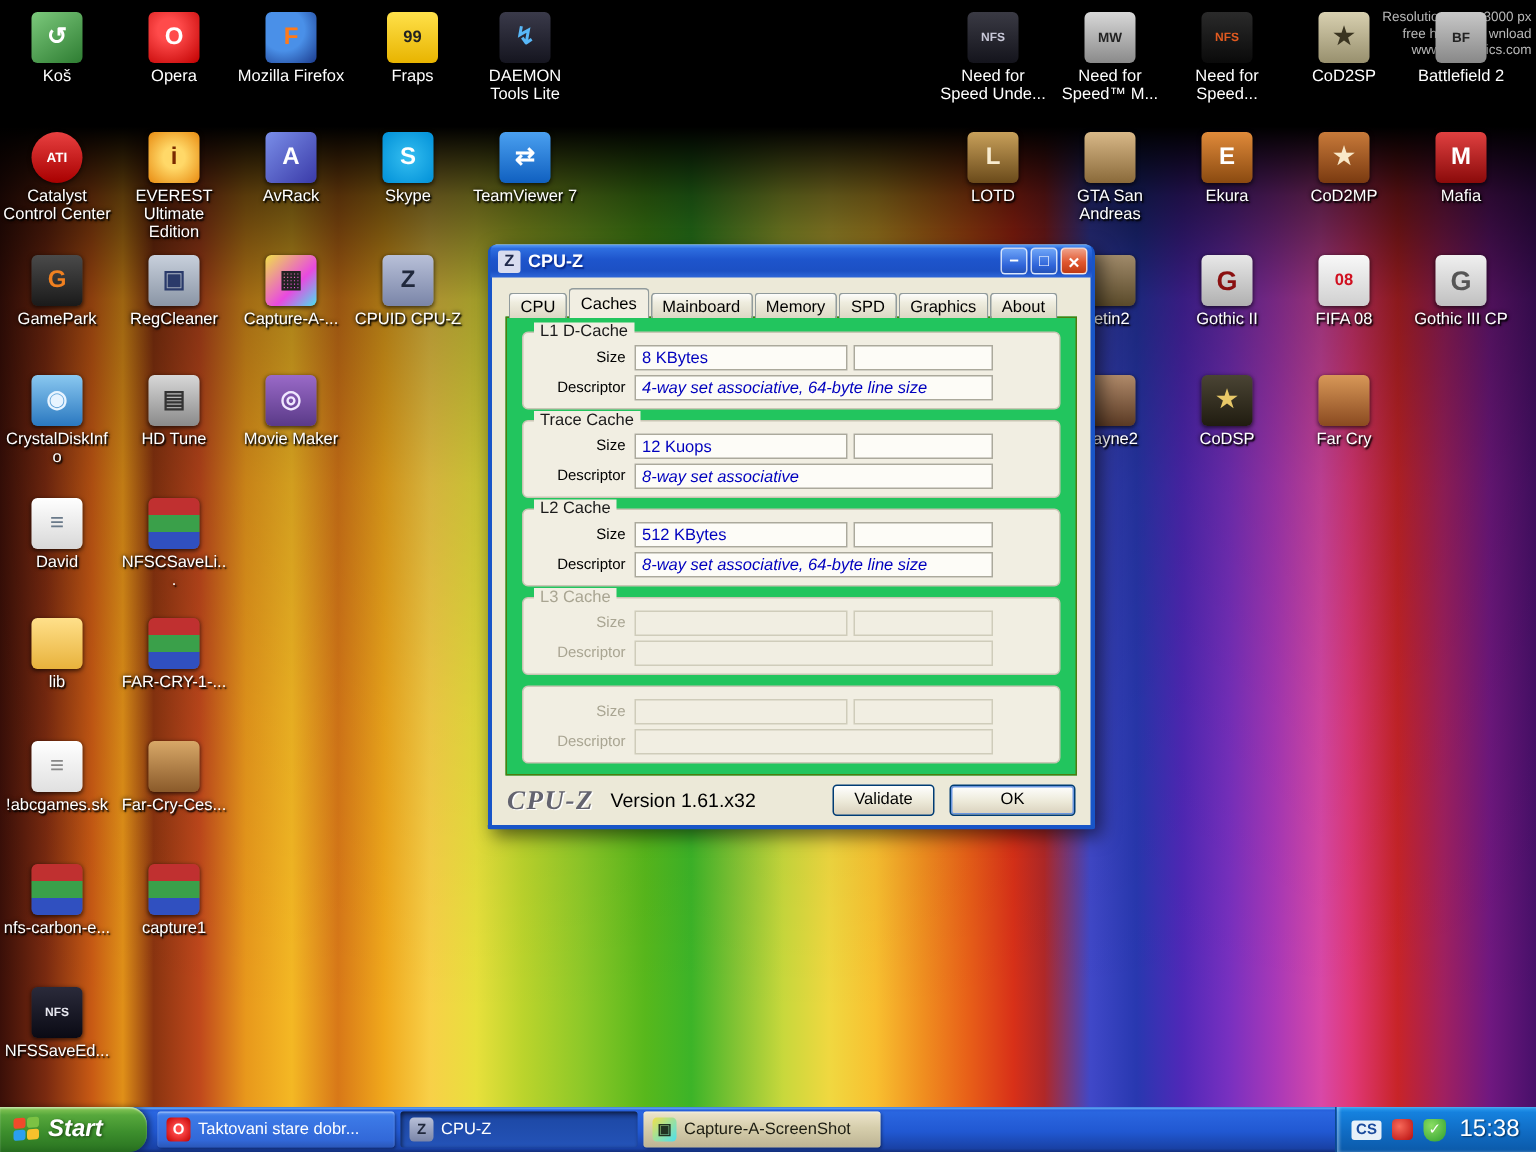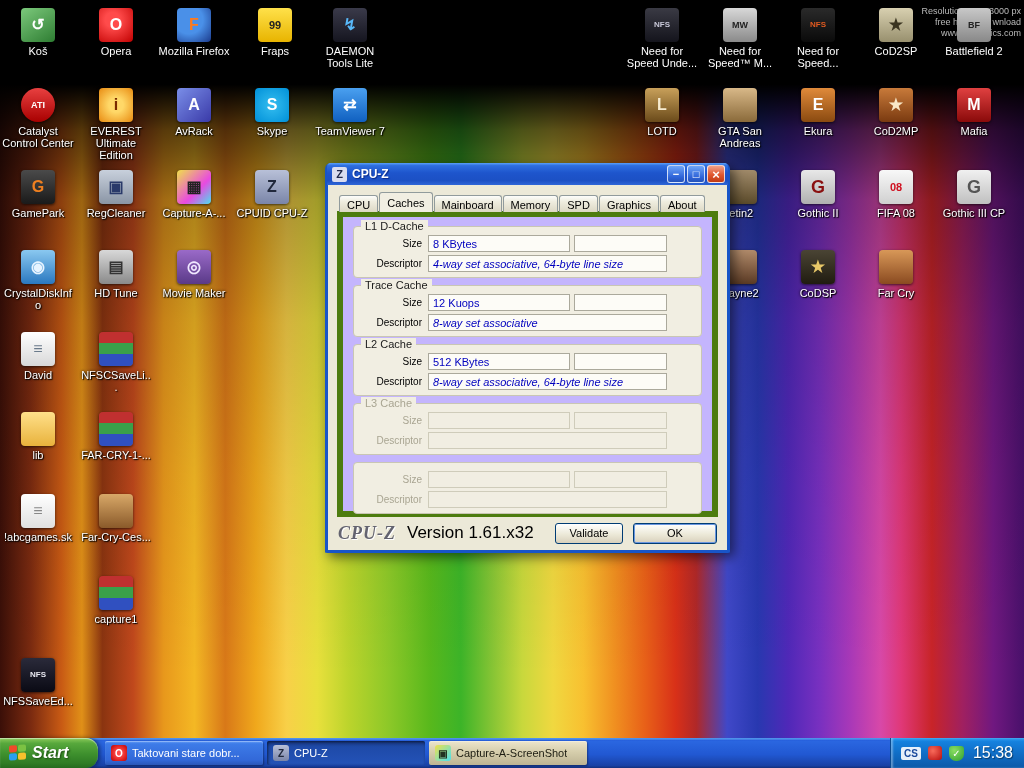--- a/index.html
+++ b/index.html
@@ -52,42 +52,42 @@
     color:#fff; font-size:11px; font-weight:bold; display:flex; align-items:center; justify-content:center;
     background:linear-gradient(180deg,#6EA5F8,#2E63D8 70%,#2553B8); }
   .wbtn.close { background:linear-gradient(180deg,#F0A088,#E0572F 55%,#C03A14); font-size:13px; }
 
   .win-body { padding:8px 9px 0; position:relative; }
   .tabs { display:flex; margin-left:2px; position:relative; z-index:2; height:19px; align-items:flex-end; }
   .tab { font-size:11px; padding:3px 7px 2px; border:1px solid #919B9C; border-bottom:none;
     border-radius:3px 3px 0 0; margin-right:1px; height:17px;
     background:linear-gradient(180deg,#FDFDFB,#EFEDDF 35%,#DCD8C4); color:#000; }
   .tab.selected { background:#F1EEE2; height:20px; padding-top:4px; position:relative; z-index:3; }
-  .tab-page { border:6px solid #4d7c0f; background:#c4b5fd; height:306px; margin-top:-1px;
+  .tab-page { border:1px solid #4d7c0f; background:#22c55e; height:306px; margin-top:-1px;
     padding:9px 6px 0; position:relative; }
 
   .group { position:relative; border:1px solid #C9C6B4; border-radius:4px; height:52px;
     margin:0 4px 7px; background:#F1EEE2; }
   .group-title { position:absolute; top:-7px; left:7px; background:#F1EEE2; padding:0 4px;
     font-size:11px; color:#1a1a1a; }
   .grow { position:absolute; left:0; right:0; }
   .grow.r1 { top:8px; } .grow.r2 { top:28px; }
   .glbl { position:absolute; left:2px; width:66px; top:3px; text-align:right; font-size:10px; color:#000; }
   .field { position:absolute; height:17px; border:1px solid #ABA99C; background:#FDFCF7;
     font-size:11px; color:#0000BE; padding:2px 4px; white-space:nowrap; overflow:hidden; }
   .size-field  { left:74px; width:142px; }
   .size2-field { left:220px; width:93px; }
   .desc-field  { left:74px; width:239px;font-style:italic; }
   .group.disabled .group-title, .group.disabled .glbl { color:#A9A592; }
   .group.disabled .field { background:#F1EEE2; border-color:#CFCCBA; }
 
   .footer { display:flex; align-items:center; height:30px; padding:2px 1px 0; }
   .cpuz-logo { font-family:"Liberation Serif", serif; font-style:italic; font-weight:bold;
     font-size:18px; color:#63636F; letter-spacing:1px; text-shadow:1px 1px 0 #fff; }
-  .version { font-size:17px; color:#000; margin-left:11px; }
+  .version { font-size:13px; color:#000; margin-left:11px; }
   .btn { height:21px; font-size:11px; font-family:"Liberation Sans", sans-serif;
     border:1px solid #003C74; border-radius:3px; color:#000;
     background:linear-gradient(180deg,#FFFFFF,#ECE9D8 55%,#D8D0BC); }
   .btn.validate { margin-left:auto; width:68px; }
   .btn.ok { margin-left:10px; width:84px; box-shadow:inset 0 0 0 1px #6A96E0; }
 
   
   #taskbar { position:absolute; bottom:0; left:0; width:100%; height:30px; z-index:100;
     display:flex; align-items:stretch;
     background:linear-gradient(180deg,#3D7EE4 0%,#5BA0EE 3%,#2760DC 7%,#2A66E0 12%,#2158D2 55%,#1941A5 92%,#132F7C 100%); }
@@ -268,20 +268,26 @@
     <div class="icon-img" style="background: linear-gradient(rgb(255, 255, 255), rgb(224, 224, 224));">
       <span class="icon-glyph" style="color: rgb(136, 136, 136);">≡</span>
     </div>
     <div class="icon-label">!abcgames.sk</div>
   </div>
       <div class="desktop-icon" style="left: 80px; top: 494px;">
     <div class="icon-img" style="background: linear-gradient(rgb(216, 168, 104), rgb(138, 90, 42));">
       <span class="icon-glyph" style="color: rgb(255, 255, 255);"></span>
     </div>
     <div class="icon-label">Far-Cry-Ces...</div>
+  </div>
+      <div class="desktop-icon" style="left: 2px; top: 576px;">
+    <div class="icon-img" style="background: linear-gradient(rgb(192, 48, 48) 0px, rgb(192, 48, 48) 33%, rgb(58, 160, 74) 33%, rgb(58, 160, 74) 66%, rgb(48, 80, 192) 66%, rgb(48, 80, 192) 100%);">
+      <span class="icon-glyph" style="color: rgb(255, 255, 255);"></span>
+    </div>
+    <div class="icon-label">nfs-carbon-e...</div>
   </div>
       <div class="desktop-icon" style="left: 80px; top: 576px;">
     <div class="icon-img" style="background: linear-gradient(rgb(192, 48, 48) 0px, rgb(192, 48, 48) 33%, rgb(58, 160, 74) 33%, rgb(58, 160, 74) 66%, rgb(48, 80, 192) 66%, rgb(48, 80, 192) 100%);">
       <span class="icon-glyph" style="color: rgb(255, 255, 255);"></span>
     </div>
     <div class="icon-label">capture1</div>
   </div>
       <div class="desktop-icon" style="left: 2px; top: 658px;">
     <div class="icon-img" style="background: linear-gradient(rgb(42, 42, 58), rgb(10, 10, 20));">
       <span class="icon-glyph" style="color: rgb(232, 232, 240); font-size: 8px;">NFS</span>

